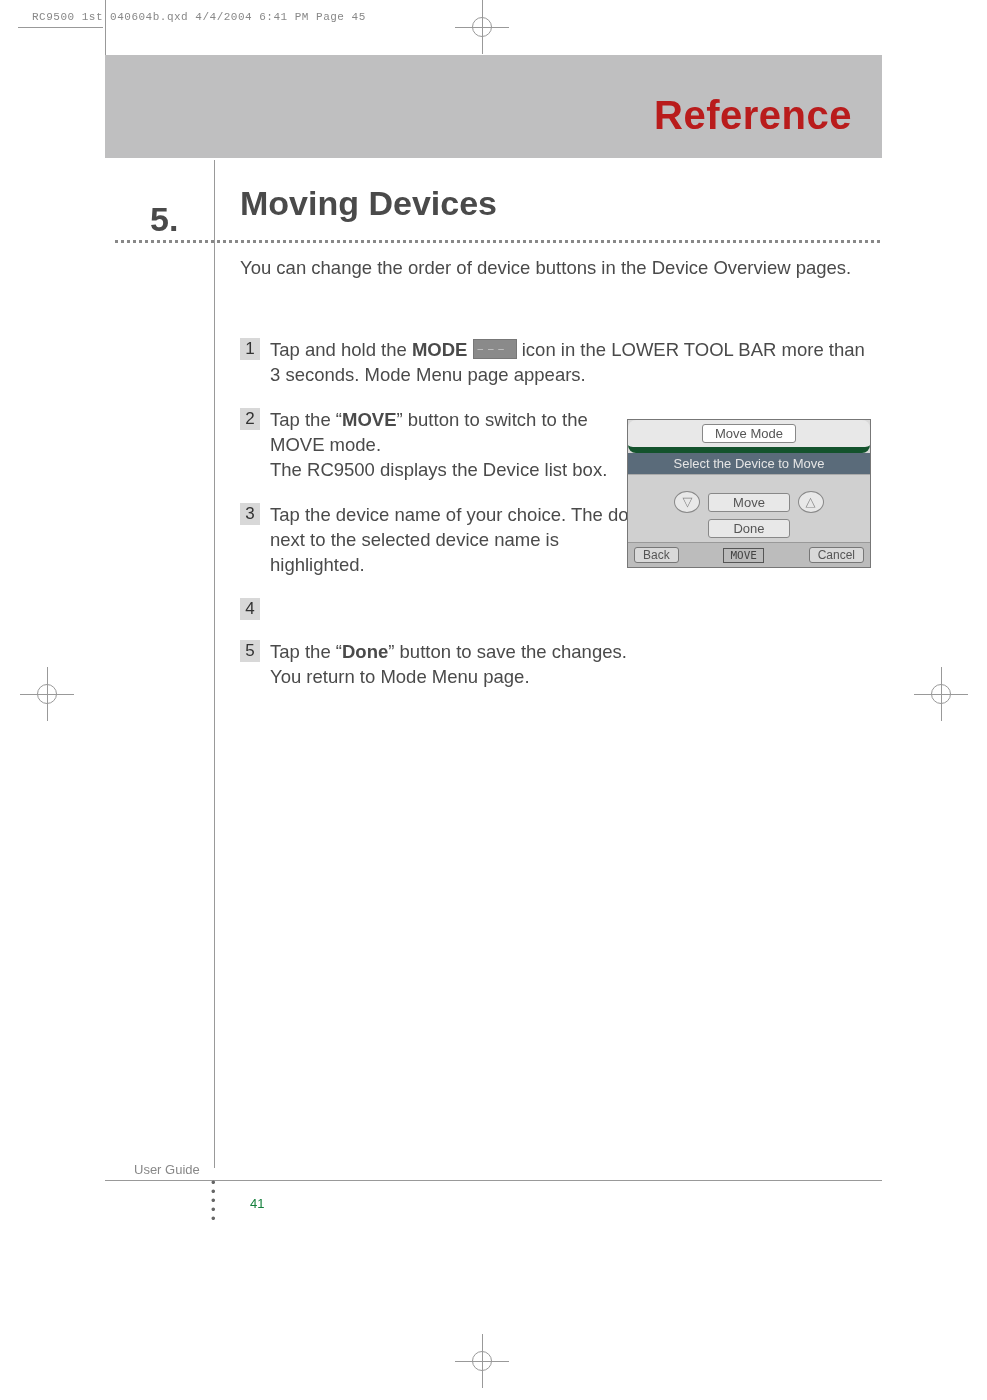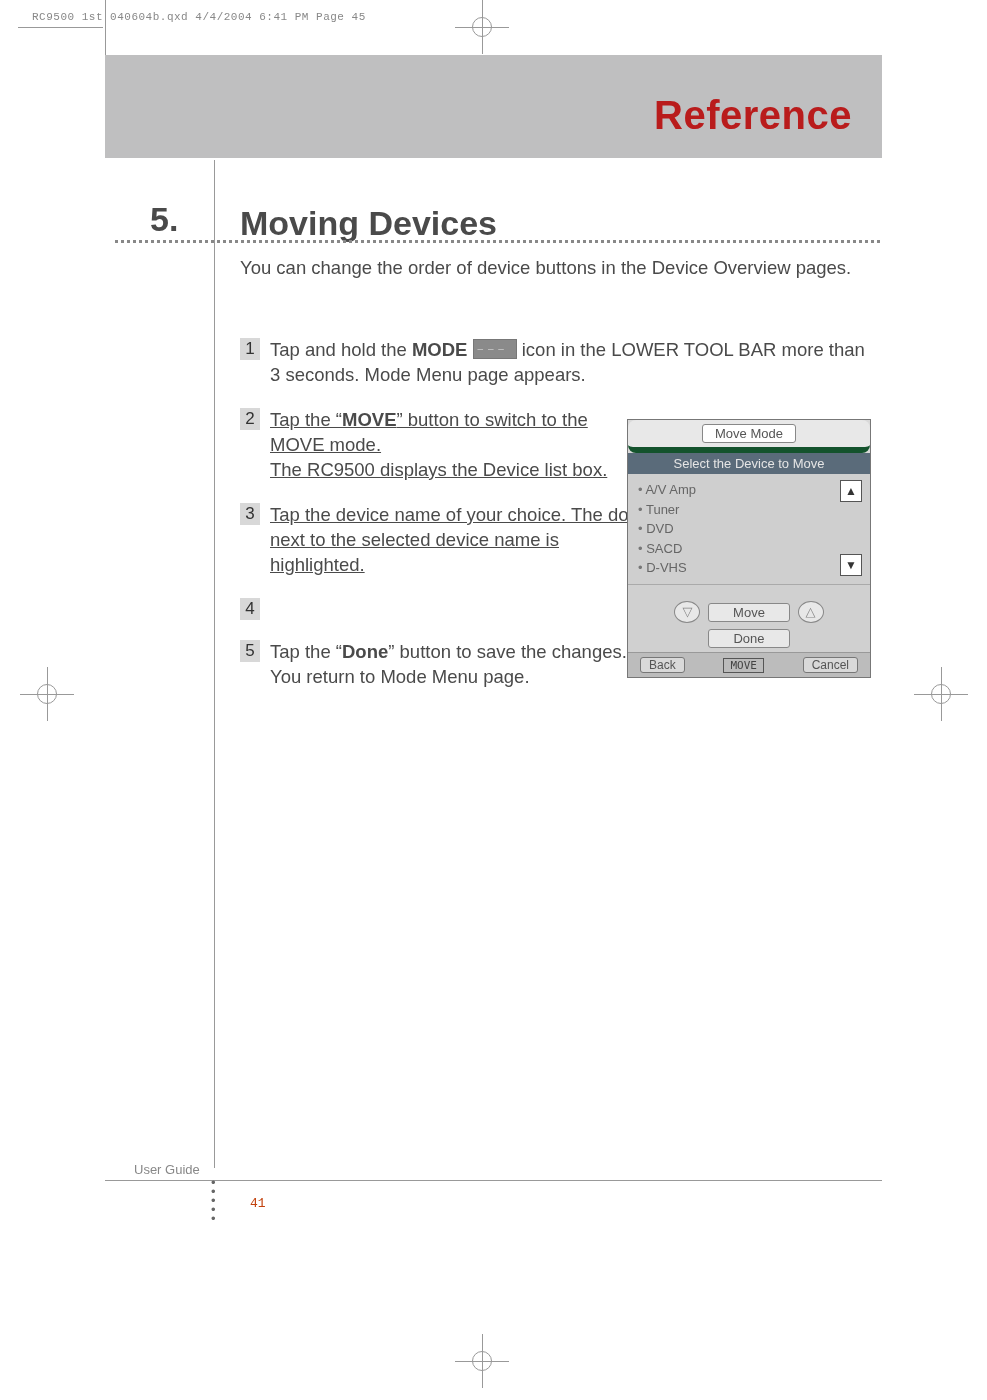--- a/index.html
+++ b/index.html
@@ -63,21 +63,21 @@
       position: absolute;
       left: 150px;
       top: 200px;
       font-size: 34px;
       font-weight: bold;
       color: #4a4a4a;
     }
     .sec-title {
       position: absolute;
       left: 240px;
-      top: 204px;
+      top: 184px;
       font-size: 34px;
       font-weight: bold;
       color: #4a4a4a;
     }
     .dotted {
       position: absolute;
       left: 115px;
       top: 240px;
       width: 765px;
       border-top: 3px dotted #888;
@@ -111,21 +111,21 @@
       height: 22px;
       background: #d8d8d8;
       text-align: center;
       font-size: 17px;
       line-height: 22px;
       margin-right: 10px;
       flex-shrink: 0;
       color: #333;
     }
     .step-body { flex: 1; }
-    .step-body.narrow { max-width: 365px; text-decoration: underline; }
+    .step-body.narrow { max-width: 365px; }
     .bold { font-weight: bold; }
 
     .icon-mode {
       display: inline-block;
       width: 44px;
       height: 20px;
       background: #8a8a8a;
       vertical-align: middle;
       border: 1px solid #777;
       position: relative;
@@ -248,21 +248,21 @@
       border-radius: 3px;
       padding: 1px 24px;
       font-size: 13px;
       margin: 0 4px;
       vertical-align: middle;
       color: #555;
     }
     .dev-done { margin-top: 6px; }
     .dev-foot {
       background: #bcbcbc;
-      padding: 4px 12px;
+      padding: 4px 6px;
       border-top: 1px solid #999;
       display: flex;
       justify-content: space-between;
       align-items: center;
       text-align: right;
     }
     .dev-foot-btn {
       display: inline-block;
       background: #d9d9d9;
       border: 1px solid #777;
@@ -295,22 +295,21 @@
       width: 777px;
       height: 1px;
       background: #999;
     }
     .footer-dots { position: absolute; left: 211px; top: 1178px; font-size: 13px; color: #666; line-height: 0.7; }
     .footer-pagenum {
       position: absolute;
       left: 250px;
       top: 1196px;
       font-size: 13px;
-      color: #c2410c;
-      font-family: Liberation Mono, monospace;
+      color: #15803d;
     }
   </style>
 </head>
 <body>
 
 <div class="slug">RC9500 1st 040604b.qxd  4/4/2004  6:41 PM  Page 45</div>
 
 <div class="crop-tl-h"></div>
 <div class="crop-tl-v"></div>
 <div class="crop-top-target">
@@ -380,29 +379,20 @@
       <span>You return to Mode Menu page.</span>
     </span>
   </div>
 </div>
 
 <div class="device">
   <div class="dev-head">
     <span class="dev-head-inner">Move Mode</span>
   </div>
   <div class="dev-sub">Select the Device to Move</div>
-  <div class="dev-list">
-    <div class="dev-item">A/V Amp</div>
-    <div class="dev-item">Tuner</div>
-    <div class="dev-item">DVD</div>
-    <div class="dev-item">SACD</div>
-    <div class="dev-item">D-VHS</div>
-    <div class="dev-scroll up">▲</div>
-    <div class="dev-scroll down">▼</div>
-  </div>
   <div class="dev-ctrl">
     <div>
       <span class="dev-oval">▽</span>
       <span class="dev-btn">Move</span>
       <span class="dev-oval">△</span>
     </div>
     <div class="dev-done">
       <span class="dev-btn">Done</span>
     </div>
   </div>

